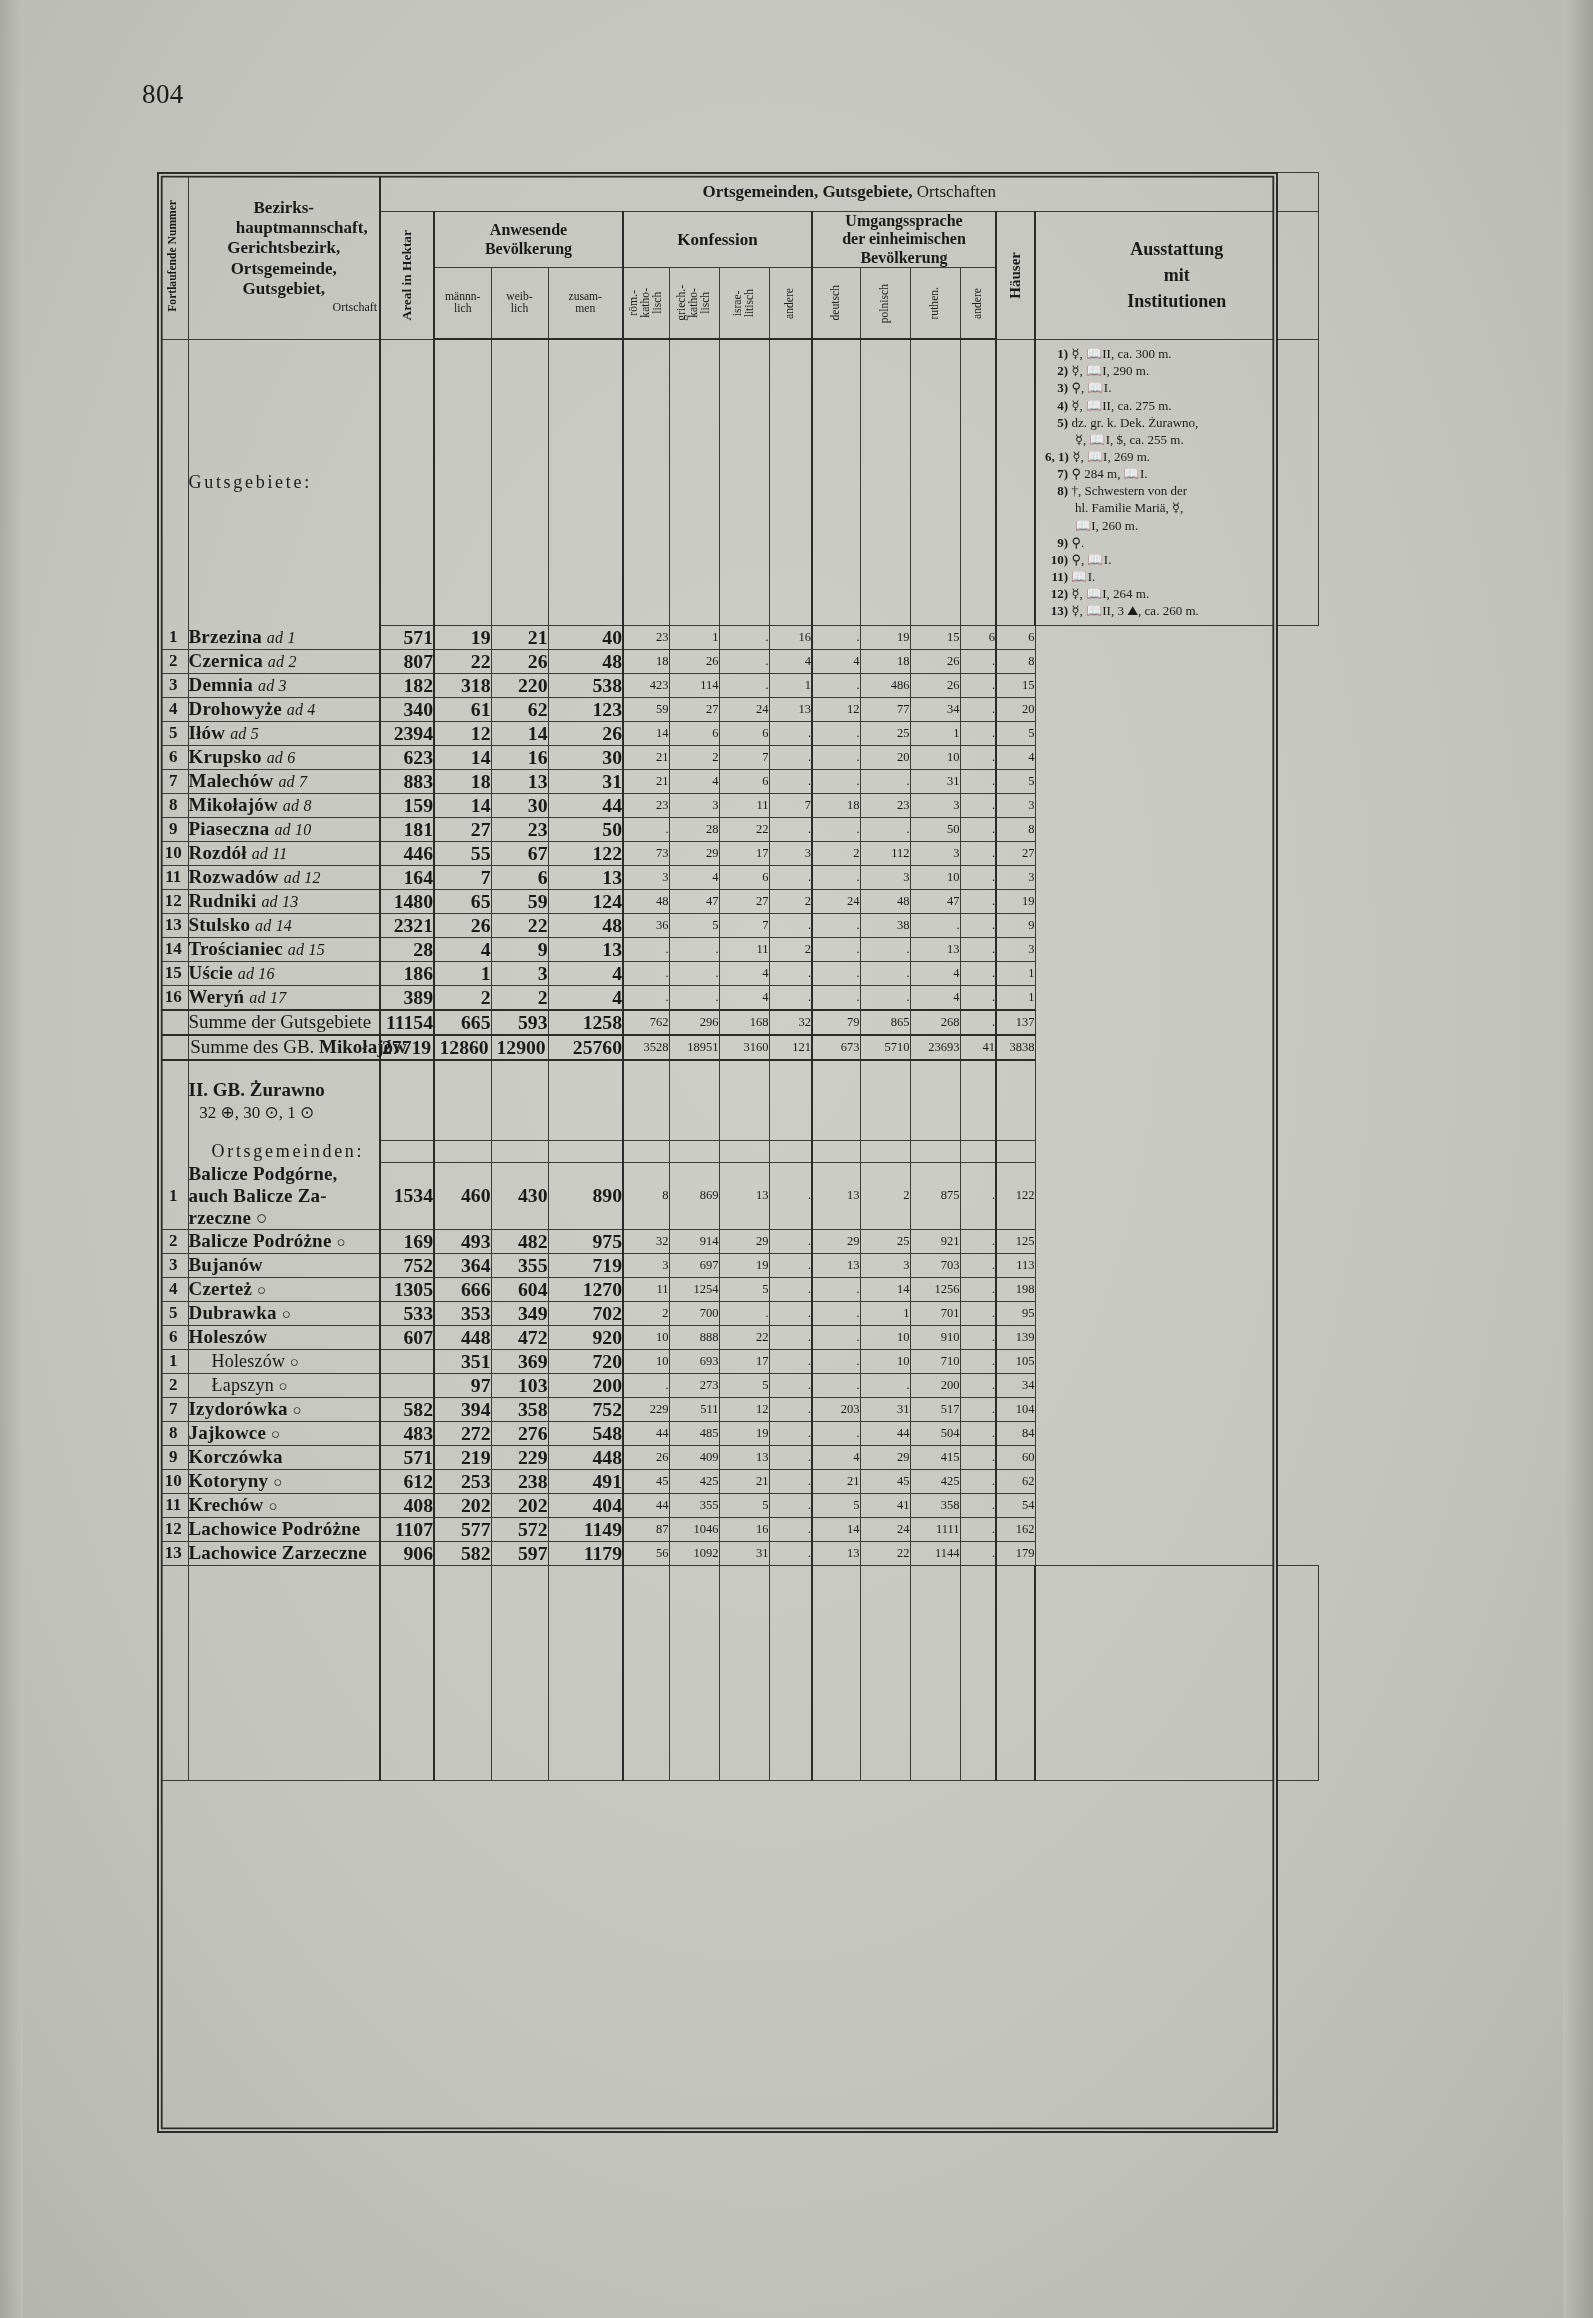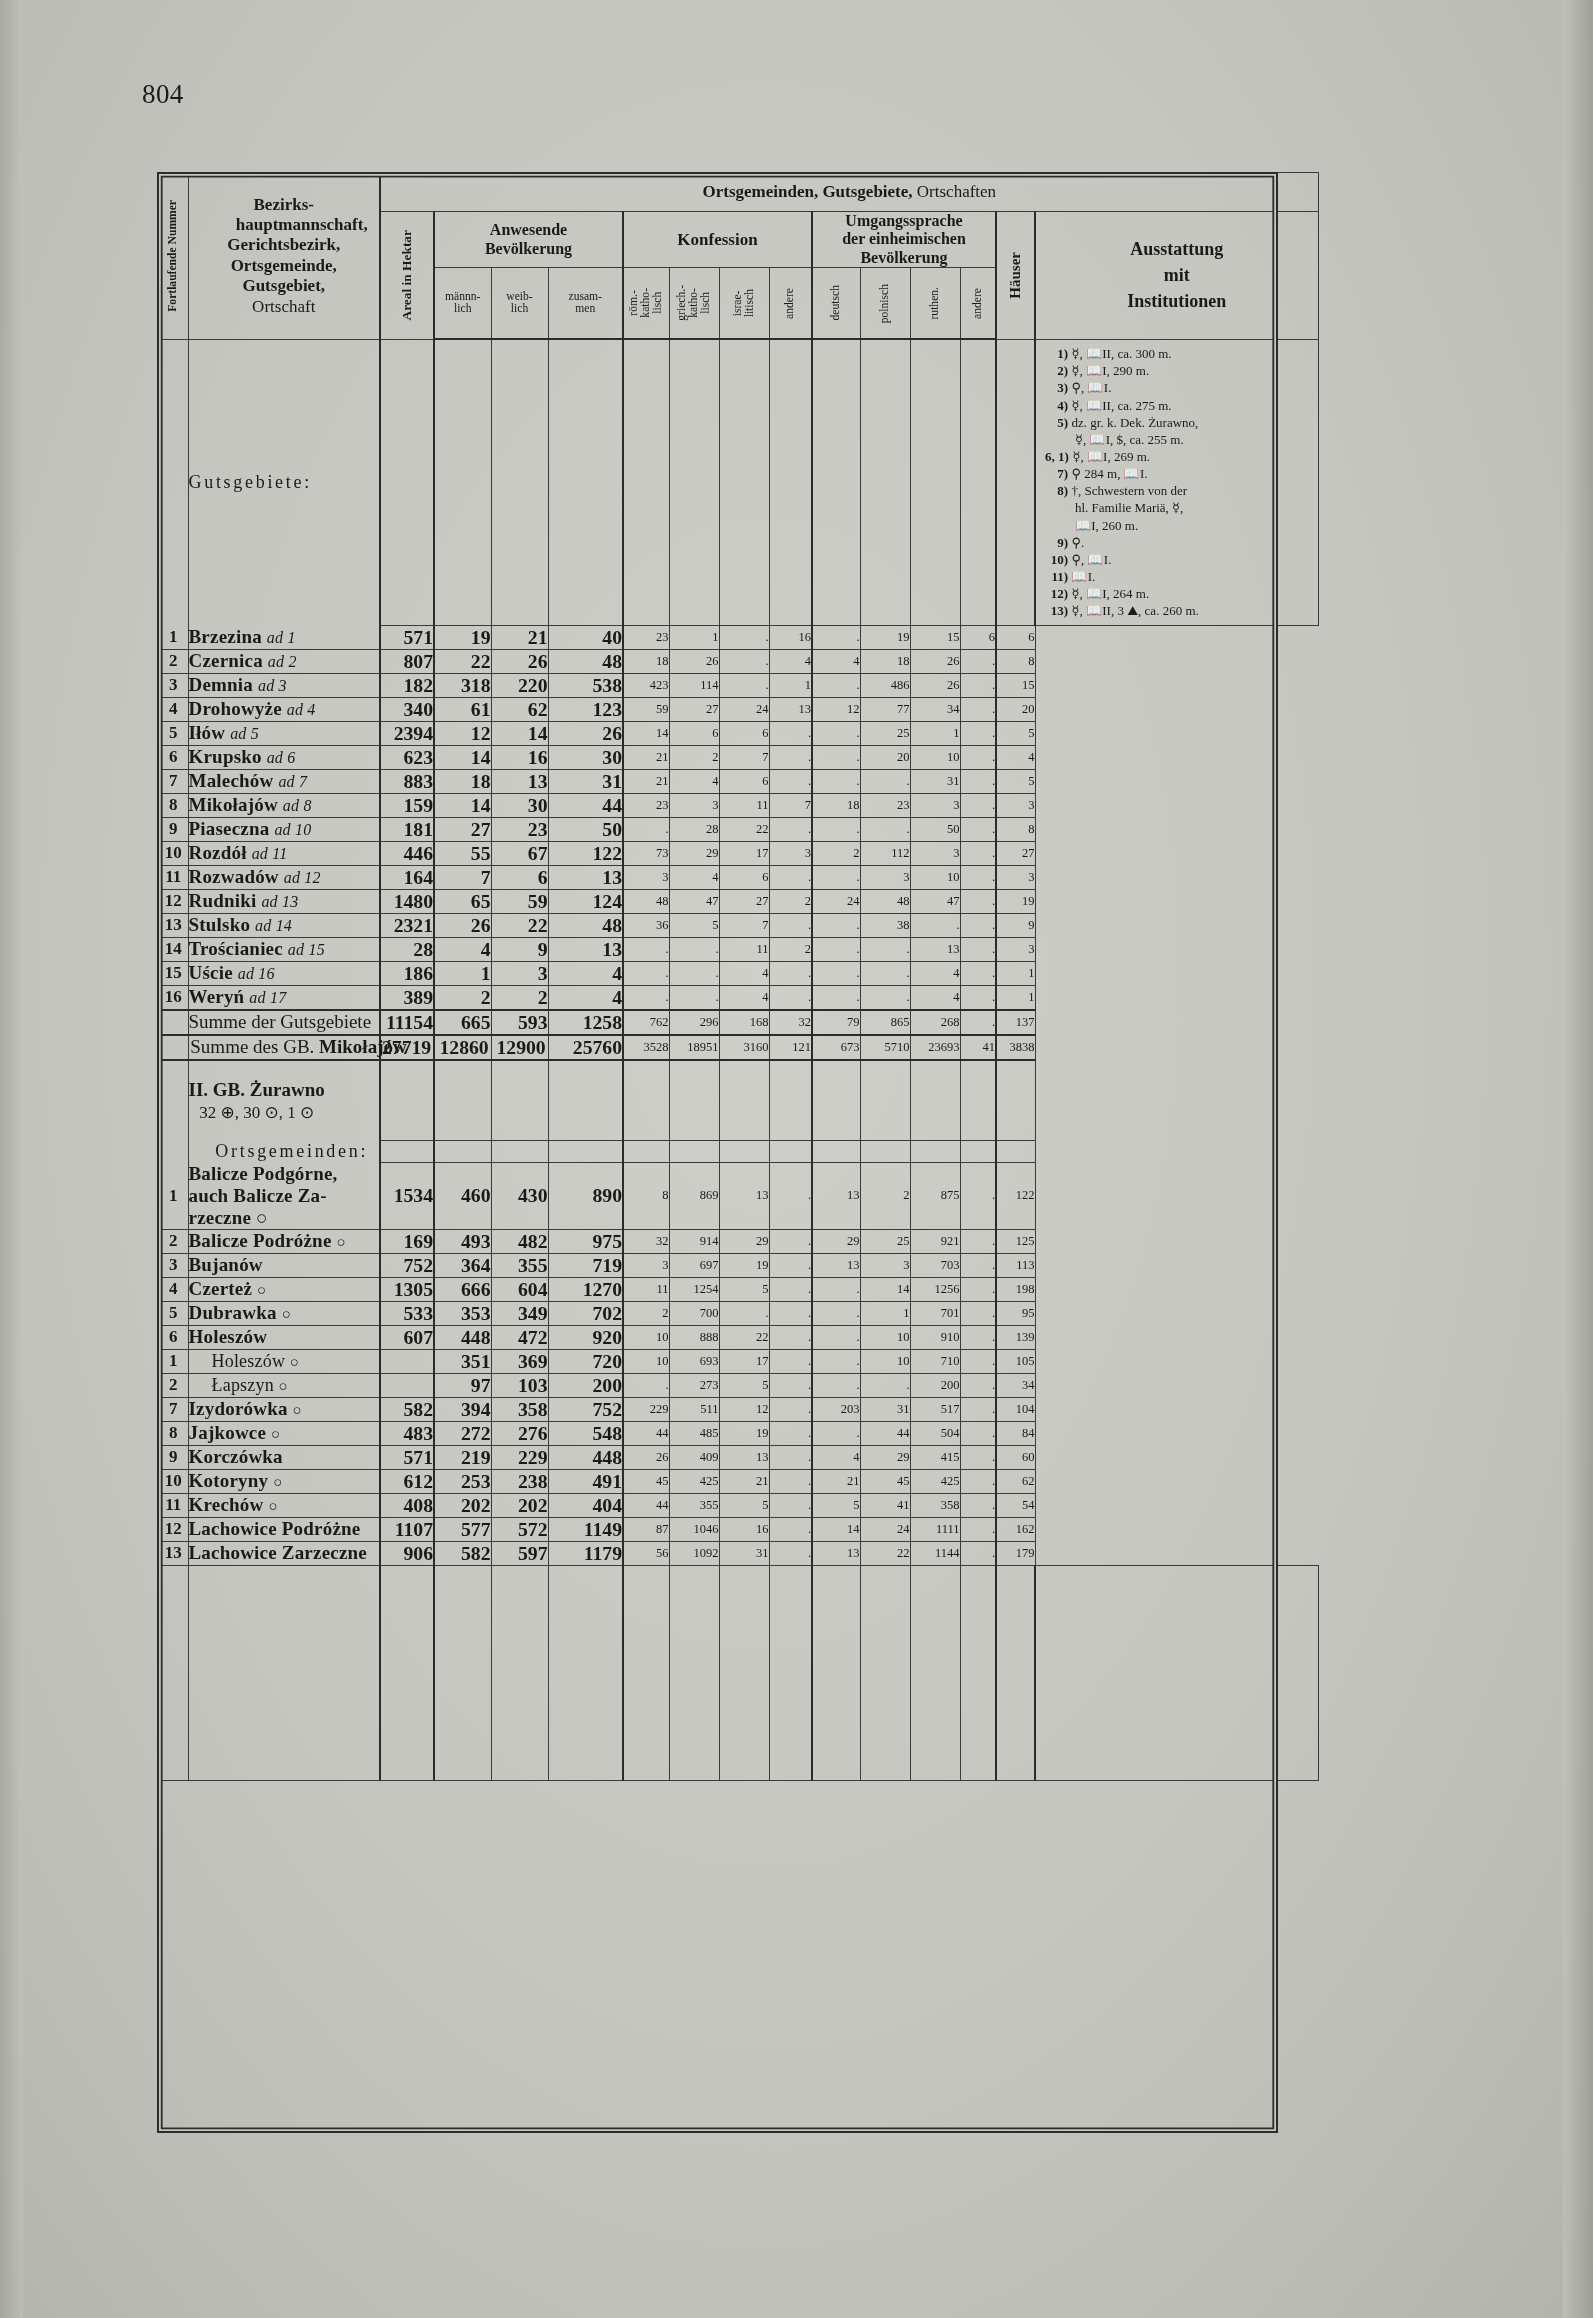--- a/index.html
+++ b/index.html
@@ -158,21 +158,21 @@
         <tr>
     <td rowspan="3" class="hd thickleft">
       <div class="vrot">Fortlaufende Nummer</div>
     </td>
     <td rowspan="3" class="hd" style="padding:3.6px 1.8px;line-height:1.2;">
       <div style="font-size:17px;font-weight:bold;">Bezirks-</div>
       <div style="font-size:17px;font-weight:bold;margin-left:36px;">hauptmannschaft,</div>
       <div style="font-size:17px;font-weight:bold;">Gerichtsbezirk,</div>
       <div style="font-size:17px;font-weight:bold;">Ortsgemeinde,</div>
       <div style="font-size:17px;font-weight:bold;">Gutsgebiet,</div>
-      <div style="font-size:17px;font-weight:normal;">Ortschaft</div>
+      <div style="font-size:12px;font-weight:normal;text-align:right;">Ortschaft</div>
     </td>
     <td colspan="14" class="hd thickleft" style="height:38px;">
       <div style="font-size:17px;padding-right:0px;">
         <span style="font-weight:bold;">Ortsgemeinden, Gutsgebiete,</span>
         <span style="font-weight:normal;">Ortschaften</span>
       </div>
     </td>
   </tr>
 
   <tr>
@@ -614,21 +614,21 @@
     <td></td>
     <td class="thickleft"></td>
     <td></td>
     <td></td>
     <td></td>
     <td class="thickleft"></td>
   </tr>
 
   <tr>
     <td class="thickleft" style="border-bottom-color:transparent;"></td>
-    <td class="group-head" style="border-bottom-color:transparent;padding-left:16px;text-align:center;">Ortsgemeinden:</td>
+    <td class="group-head" style="border-bottom-color:transparent;padding-left:23px;">Ortsgemeinden:</td>
     <td class="thickleft"></td>
     <td class="thickleft"></td>
     <td></td>
     <td></td>
     <td class="thickleft"></td>
     <td></td>
     <td></td>
     <td></td>
     <td class="thickleft"></td>
     <td></td>

